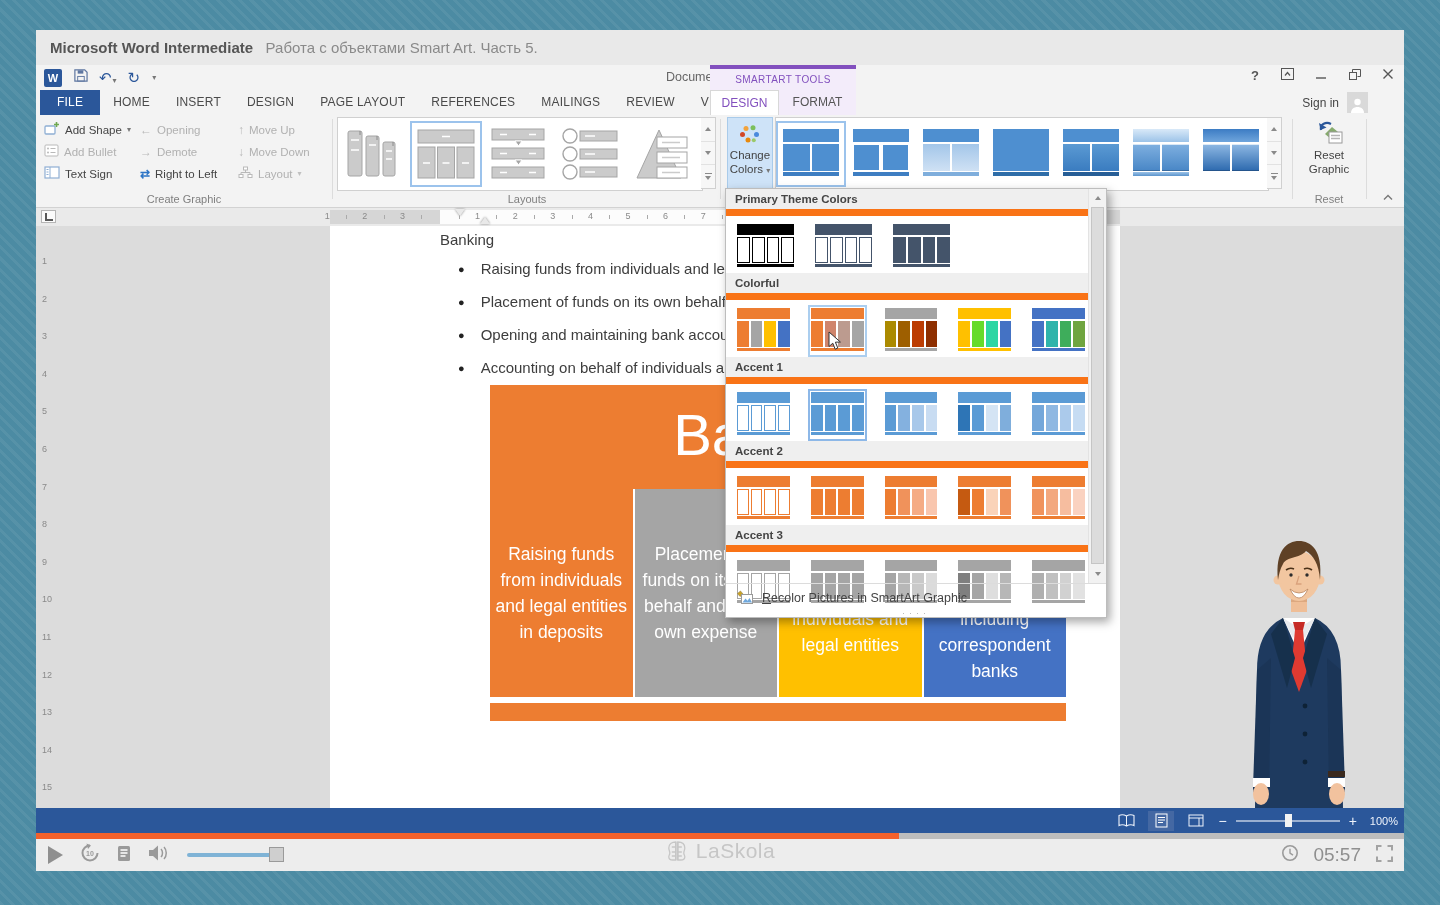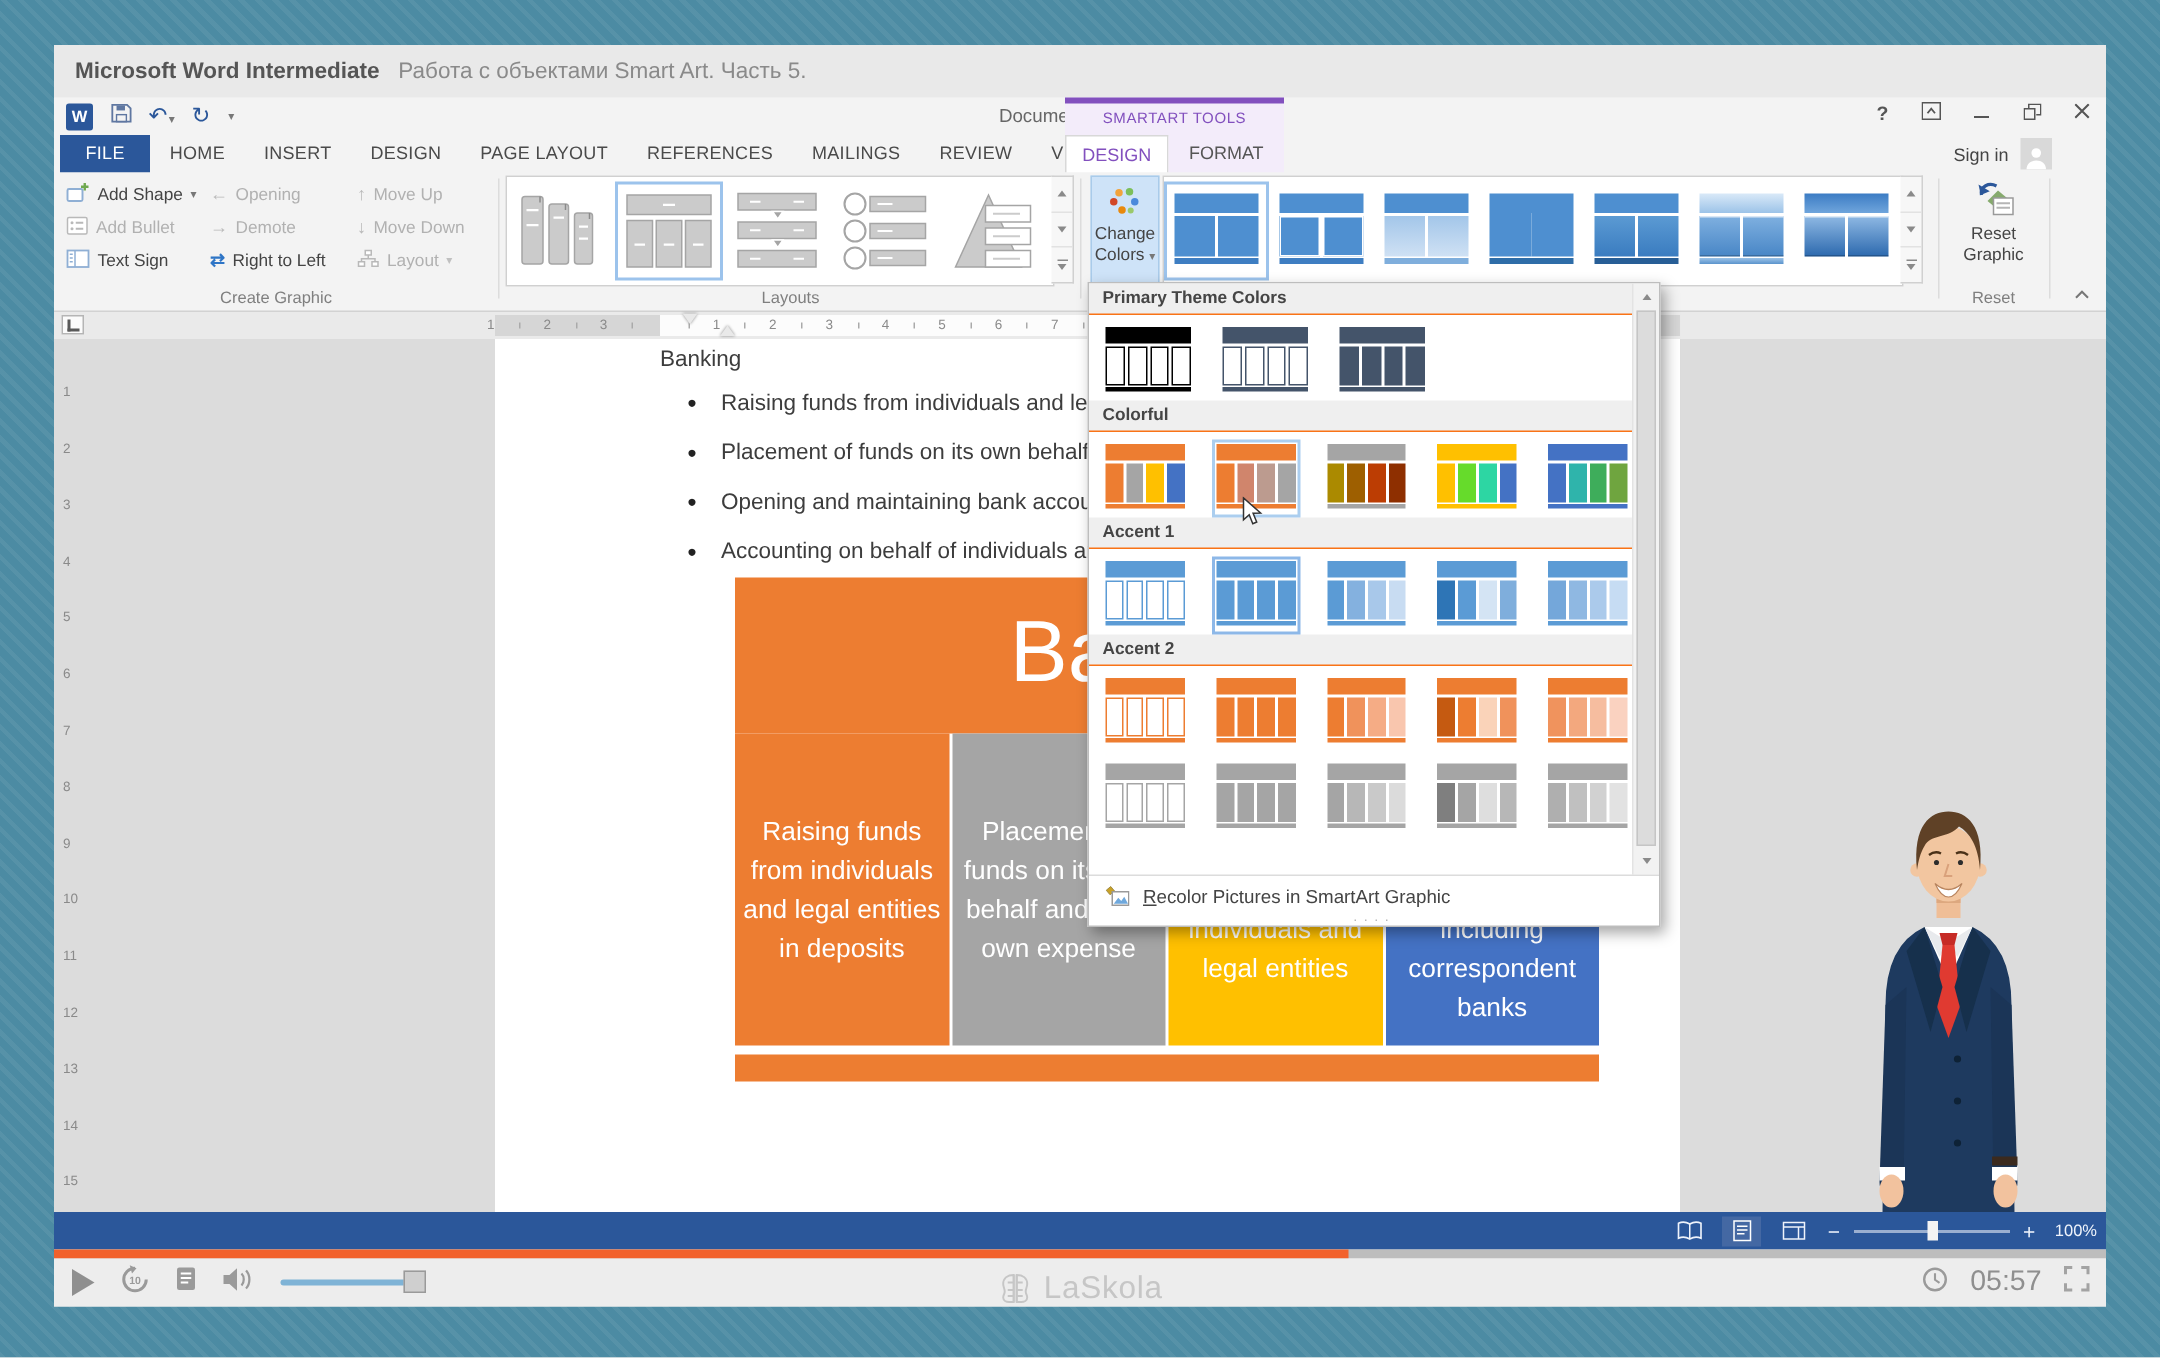--- a/index.html
+++ b/index.html
@@ -93,21 +93,21 @@
   .vwbtn{width:26px;height:20px;display:flex;align-items:center;justify-content:center}
   .vwbtn.sel{background:#4468A3}
   .ztrack{width:104px;height:2px;background:#9AAFD0;position:relative}
   .zthumb{position:absolute;left:49px;top:-6px;width:7px;height:13px;background:#f3f3f3}
   .zbtn{font-size:14px;line-height:14px}
   
   .dropdown{position:absolute;left:689px;top:123px;width:380px;height:428px;background:#fff;border:1px solid #bdbdbd;
             box-shadow:3px 4px 9px rgba(0,0,0,.35);z-index:40;box-sizing:content-box}
   .ddmain{position:absolute;left:0;top:0;right:18px}
   .sh{height:20px;background:#efefef;font-size:11.5px;font-weight:bold;color:#454545;line-height:20px;padding-left:9px;
-      border-bottom:1px solid #f97316}
+      border-bottom:7px solid #f97316}
   .sr{display:flex;gap:15px;padding:5px 0 6px 8px;height:46px}
   .sw{width:57px;height:46px;border:2px solid transparent;padding:1px;box-sizing:content-box}
   .sw.sel{border-color:#8DB8E8}
   .sw.hov{border-color:#ABCEEF}
   .sw .hd{height:11px}
   .sw .cs{display:flex;gap:2px;height:26px;margin-top:2px}
   .sw .cs div{flex:1;box-sizing:border-box}
   .sw .ul{height:3px;margin-top:1px}
   .ddsb{position:absolute;right:0;top:0;width:18px;height:394px;background:#f2f2f2;border-left:1px solid #e3e3e3;box-sizing:border-box}
   .sbbtn{position:absolute;left:0;width:17px;height:17px}
@@ -117,21 +117,21 @@
   .grip{position:absolute;left:0;right:0;top:419px;text-align:center;color:#b0b0b0;font-size:9px;letter-spacing:4px}
   .cursor{position:absolute;left:792px;top:266px;z-index:60}
   
   .progress{position:absolute;left:0;top:803px;width:100%;height:6px;background:#bdbdbd}
   .pfill{height:100%;width:863px;background:#F2612C}
   .player{position:absolute;left:0;top:809px;width:100%;height:32px;background:#ededed}
   .pleft{position:absolute;left:12px;top:0;height:32px;display:flex;gap:17px;align-items:center}
   .playtri{width:0;height:0;border-left:15px solid #8f8f8f;border-top:9px solid transparent;border-bottom:9px solid transparent}
   .vtrack{width:96px;height:4px;background:#7FB3D6;border-radius:2px;position:relative}
   .vthumb{position:absolute;left:82px;top:-6px;width:15px;height:15px;background:#cfcfcf;border:1px solid #9a9a9a;box-sizing:border-box}
-  .plogo{position:absolute;left:50%;top:0;height:32px;transform:translateX(-50%);display:flex;gap:7px;align-items:flex-end;
+  .plogo{position:absolute;left:50%;top:0;height:32px;transform:translateX(-50%);display:flex;gap:7px;align-items:flex-start;
          color:#c6c6c6;font-size:21px;letter-spacing:.5px}
   .pright{position:absolute;right:10px;top:0;height:32px;display:flex;gap:14px;align-items:center}
   .ptime{color:#8f8f8f;font-size:19px}
 </style>
 </head>
 <body>
 
 <div class="bg">
   <div class="video">
 
@@ -802,20 +802,21 @@
                 <div class="hd" style="background:#ED7D31"></div>
                 <div class="cs">
                   <div style="background:#F0935D"></div>
                   <div style="background:#F3A87E"></div>
                   <div style="background:#F6BD9F"></div>
                   <div style="background:#FAD2C0"></div>
                 </div>
                 <div class="ul" style="background:#ED7D31"></div>
               </div>
             </div>
+            <div class="sh">Accent 3</div>
             <div class="sr">
               <div class="sw">
                 <div class="hd" style="background:#A5A5A5"></div>
                 <div class="cs">
                   <div style="background:#fff;border:1.5px solid #A5A5A5"></div>
                   <div style="background:#fff;border:1.5px solid #A5A5A5"></div>
                   <div style="background:#fff;border:1.5px solid #A5A5A5"></div>
                   <div style="background:#fff;border:1.5px solid #A5A5A5"></div>
                 </div>
                 <div class="ul" style="background:#A5A5A5"></div>

